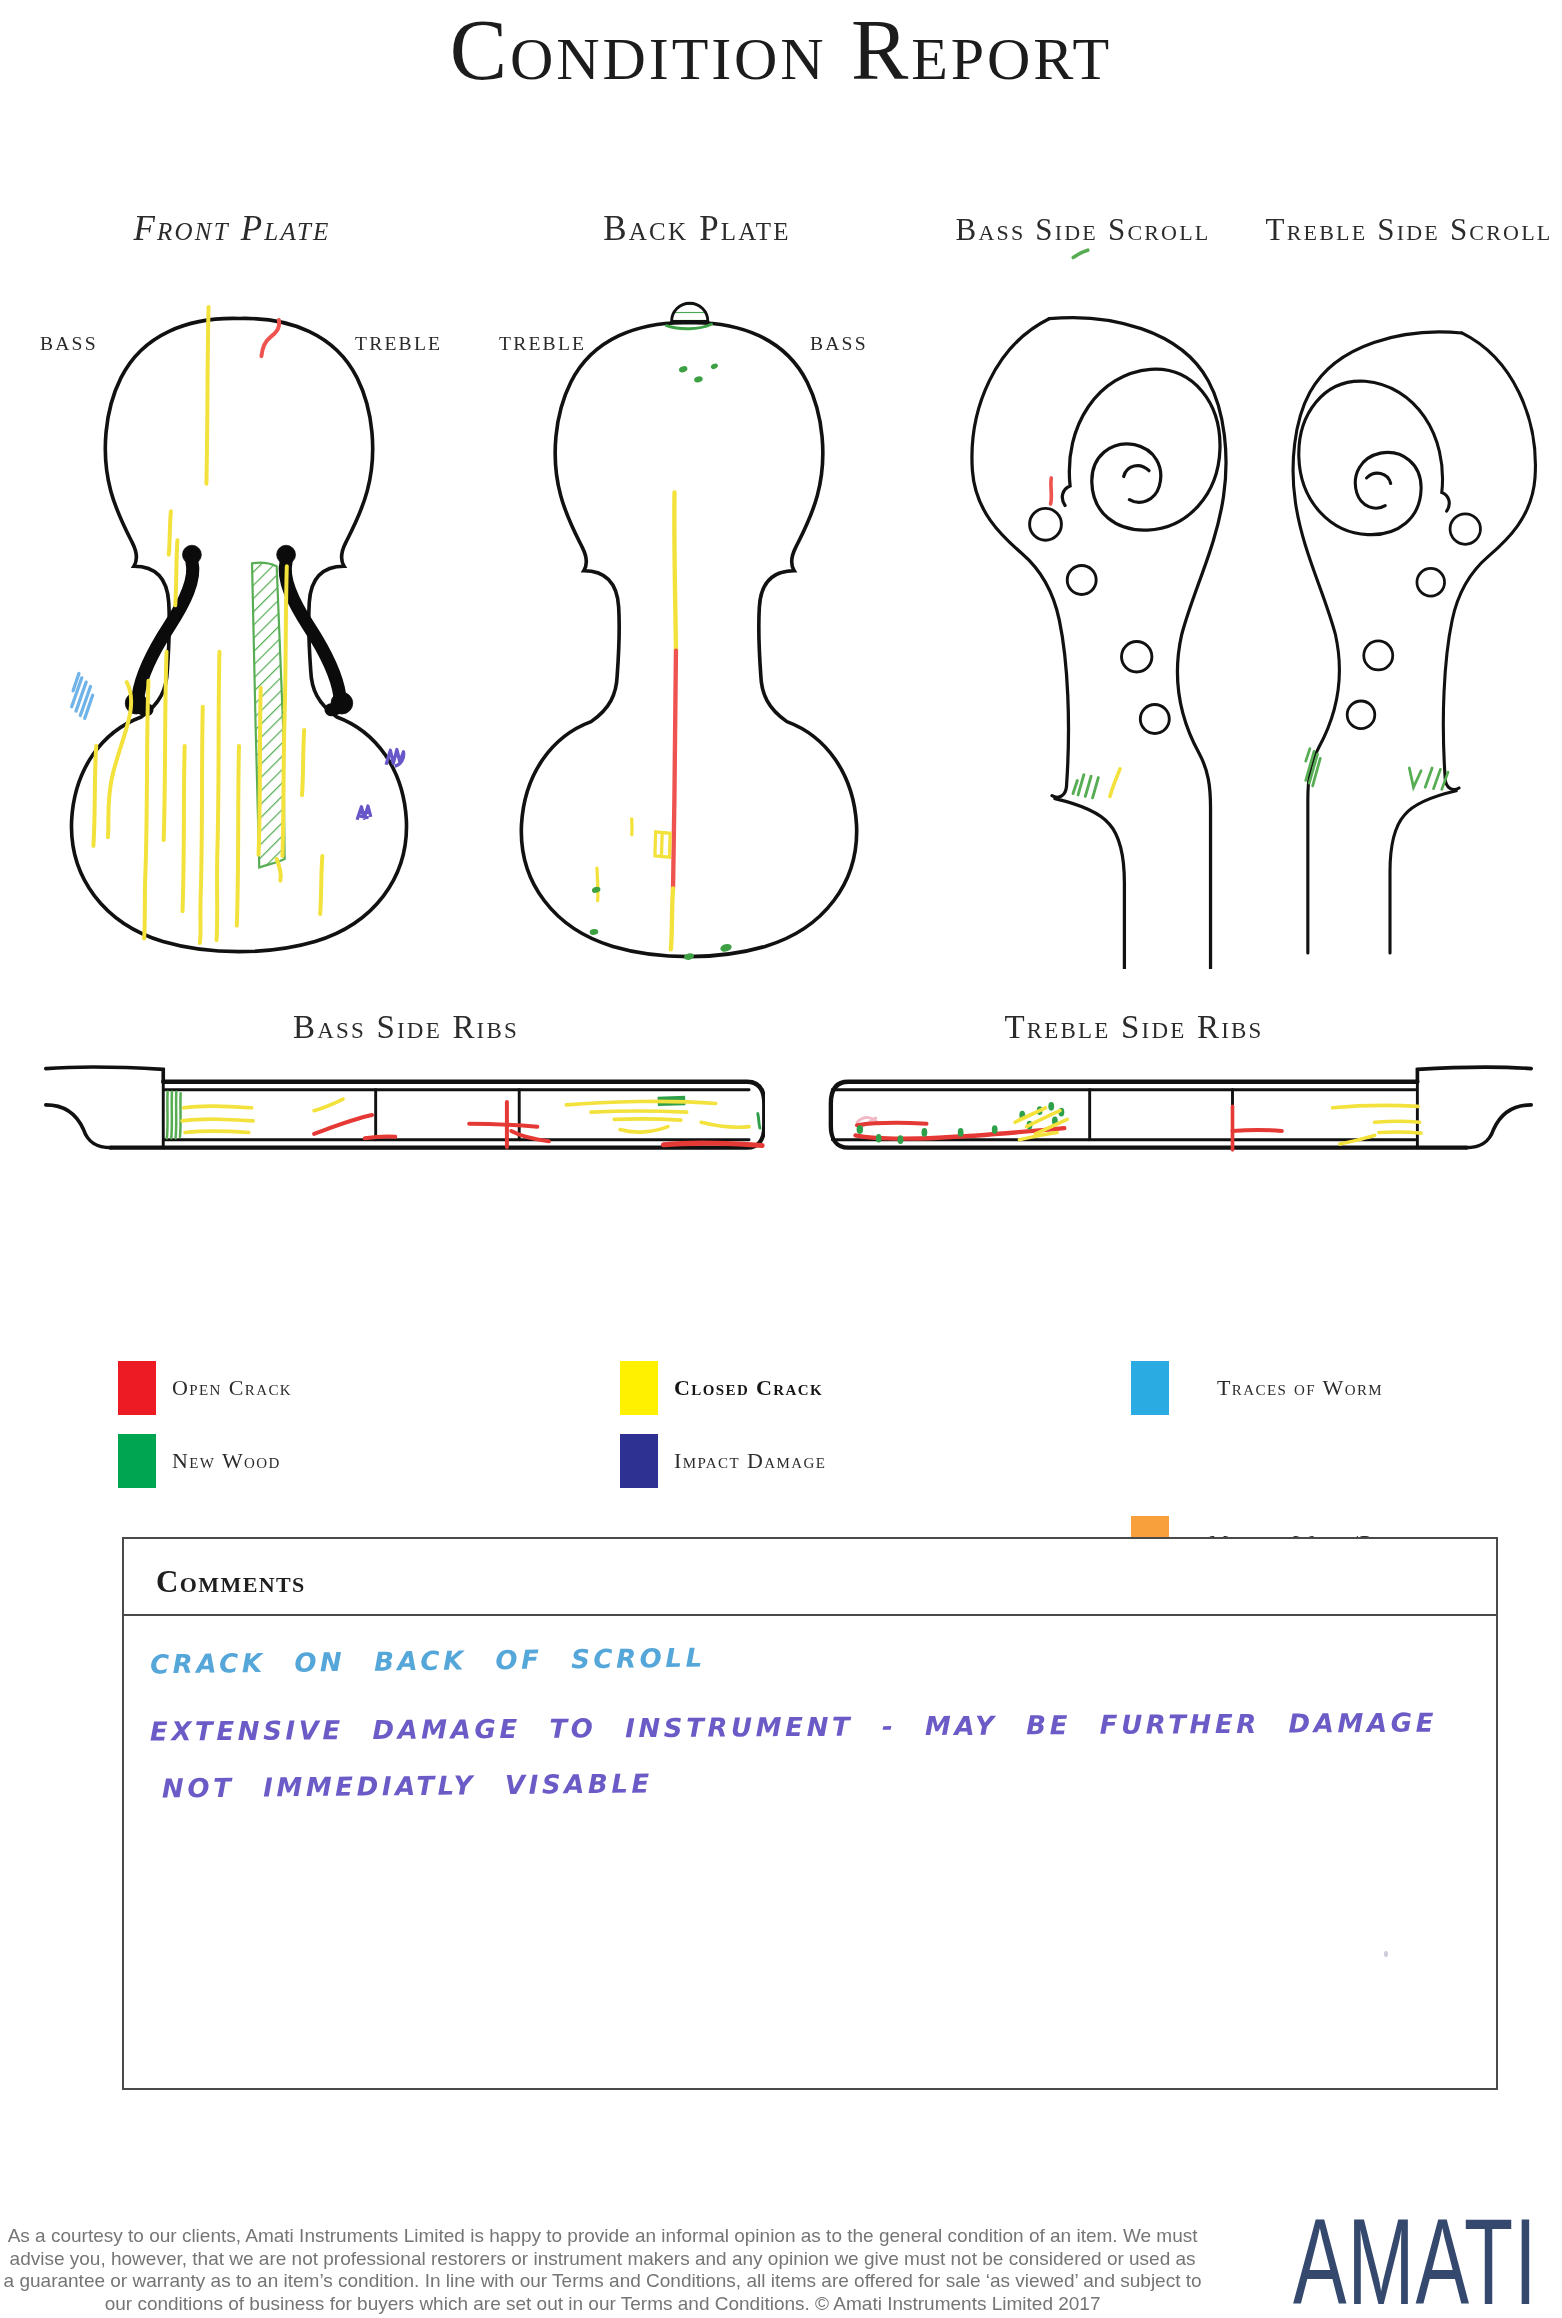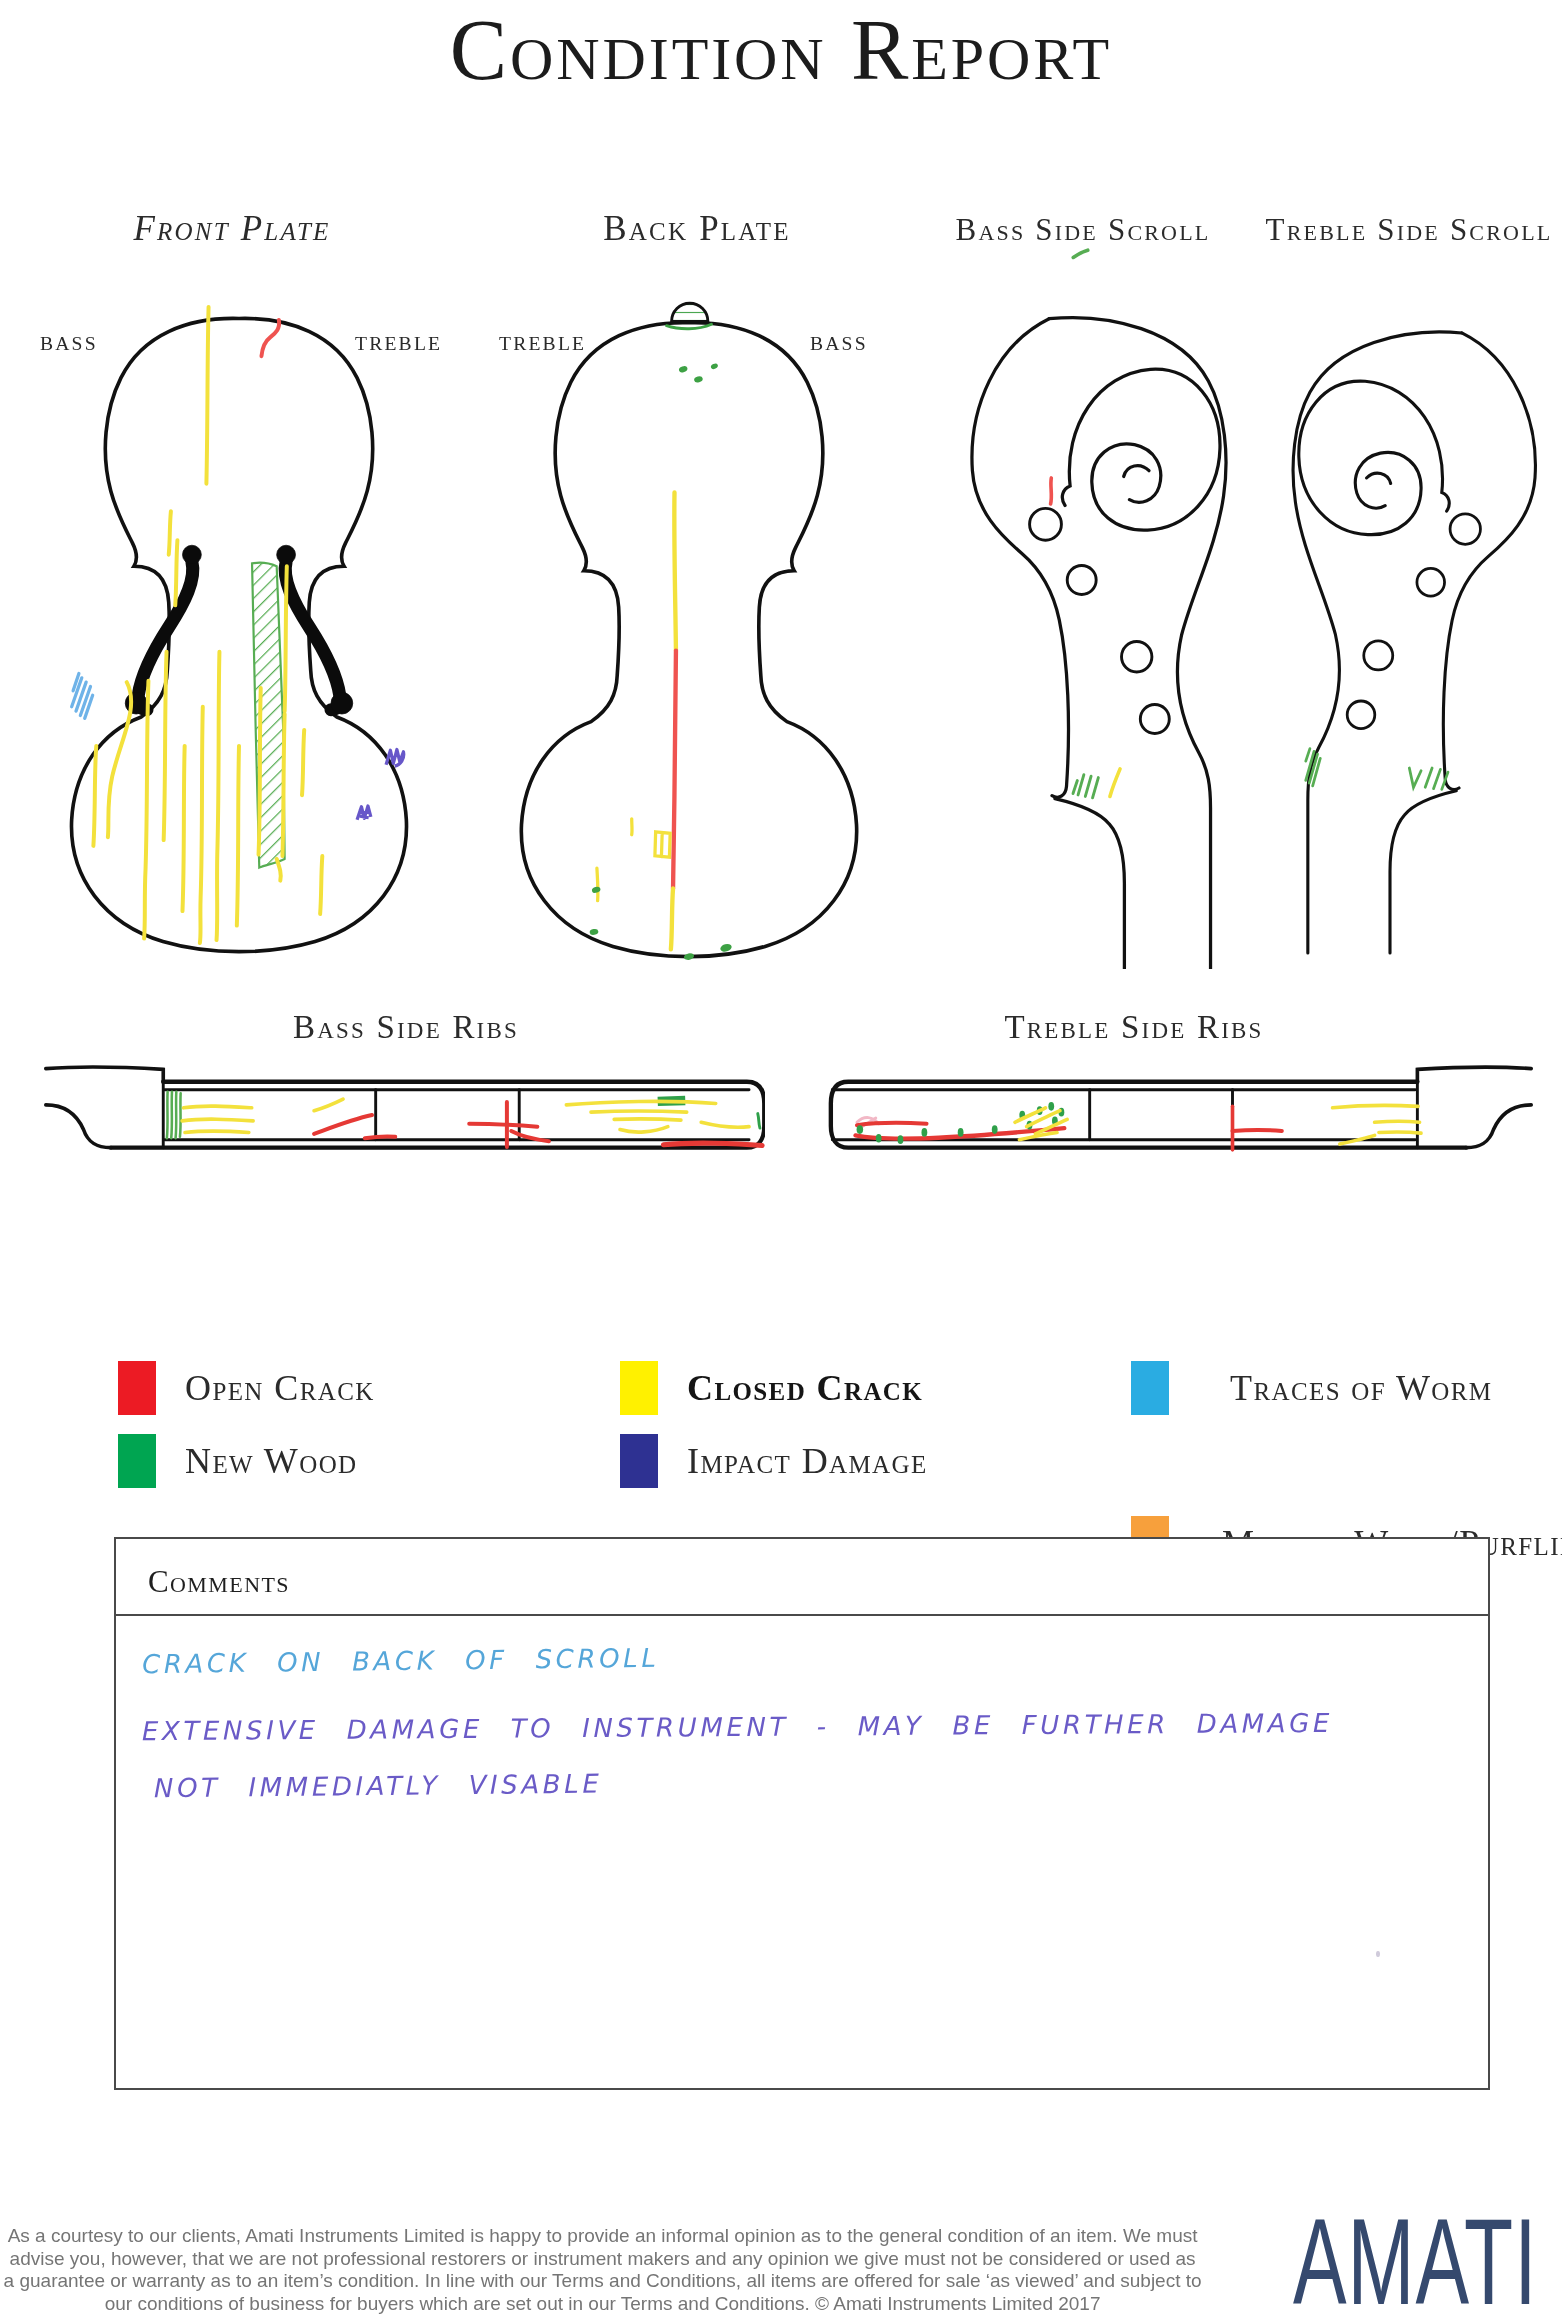--- a/index.html
+++ b/index.html
@@ -24,27 +24,27 @@
   .diagram{position:absolute;}
   .d-front{left:54px;top:304px;}
   .d-back{left:504px;top:288px;}
   .d-bass-scroll{left:942px;top:288px;}
   .d-treble-scroll{left:1274px;top:288px;}
   .d-bass-ribs{left:40px;top:1044px;}
   .d-treble-ribs{left:812px;top:1044px;}
   .green-dash{left:1071px;top:248px;}
   .legend-item{position:absolute;display:flex;align-items:center;}
   .legend-swatch{width:38px;height:54px;flex:0 0 auto;}
-  .legend-label{font-variant:small-caps;font-size:36px;letter-spacing:1.4px;
-                color:#2b2b2b;margin-left:29px;white-space:nowrap;}
+  .legend-label{font-variant:small-caps;font-size:22px;letter-spacing:1.4px;
+                color:#2b2b2b;margin-left:16px;white-space:nowrap;}
   .legend-label.bold{font-weight:bold;color:#151515;}
   .li-0{left:118px;top:1361px;} .li-1{left:620px;top:1361px;} .li-2{left:1131px;top:1361px;gap:32px;}
   .li-3{left:118px;top:1434px;} .li-4{left:620px;top:1434px;} .li-5{left:1131px;top:1516px;gap:24px;}
-  .comments-box{position:absolute;left:114px;top:1537px;width:1372px;height:549px;
-                border:2.9px solid #4a4a4a;background:#fff;}
+  .comments-box{position:absolute;left:122px;top:1537px;width:1372px;height:549px;
+                border:2.9px solid #4a4a4a;background:#fff;font-weight:bold;}
   .comments-title{position:absolute;left:32px;top:25px;font-variant:small-caps;
                   font-size:31px;letter-spacing:1.4px;color:#1f1f1f;}
   .comments-divider{position:absolute;left:0;top:75px;width:100%;height:0;
                     border-top:2.9px solid #4a4a4a;}
   .comment-line{position:absolute;font-family:"DejaVu Sans",sans-serif;font-style:italic;
                 font-size:26px;letter-spacing:3.6px;word-spacing:16px;white-space:nowrap;}
   .cl-1{left:26px;top:107px;transform:rotate(-0.7deg);}
   .cl-2{left:26px;top:173px;transform:rotate(-0.4deg);}
   .cl-3{left:38px;top:232px;transform:rotate(-0.6deg);}
   .stray-dot{position:absolute;left:1260px;top:412px;width:3.6px;height:5.8px;border-radius:50%;

